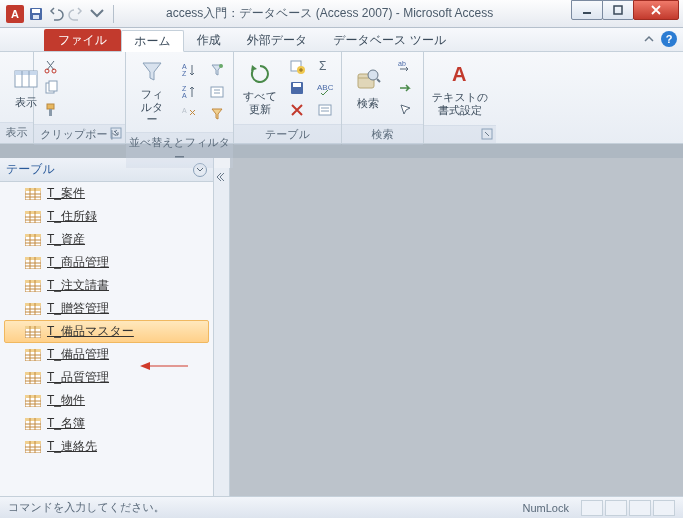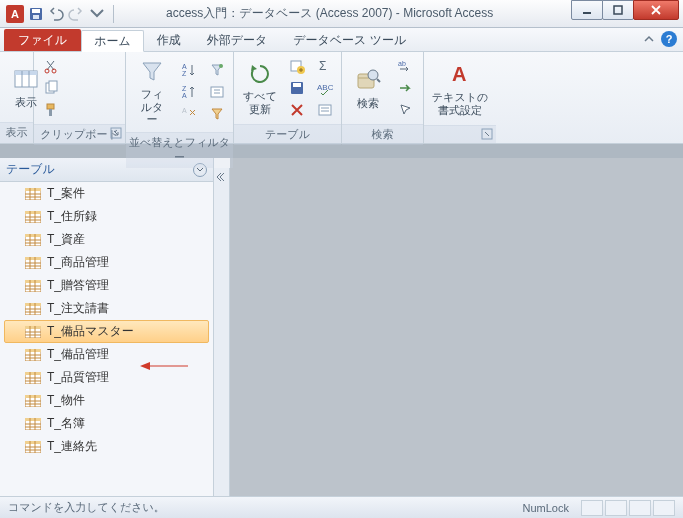--- a/index.html
+++ b/index.html
@@ -12,21 +12,21 @@
   .qat svg { width:16px; height:16px; }
   .qat-sep { width:1px; height:18px; background:#b5c0cc; margin:0 4px; }
   .title-text { flex:1; text-align:left; padding-left:40px; color:#4a5a6a; font-size:12px; white-space:nowrap; overflow:hidden; }
   .win-btns { display:flex; height:20px; position:absolute; right:4px; top:0; }
   .win-btn { width:32px; height:20px; border:1px solid #7a8aa0; background:linear-gradient(#f8fafd,#dde5f0); display:flex;align-items:center;justify-content:center; border-radius:0 0 2px 2px; margin-left:-1px;}
   .win-btn.close { background:linear-gradient(#f07a6a,#c23a2d); border-color:#a02c22; color:#fff; width:46px;}
   .win-btn svg { width:12px;height:12px; }
 
   
   .tabs-row { height:24px; background:linear-gradient(#f7f9fc,#e9edf3); display:flex; align-items:flex-end; border-bottom:1px solid #c5d0da; padding-left:4px; position:relative; }
-  .file-tab { background:#c23a2d; color:#fff; padding:4px 14px; font-size:12px; border-radius:2px 2px 0 0; height:22px; display:flex; align-items:center; }
+  .file-tab { background:#c23a2d; color:#fff; padding:4px 14px; font-size:12px; border-radius:2px 2px 0 0; height:22px; display:flex; align-items:center;margin-left:40px; }
   .tab { padding:4px 12px; color:#3a4a5a; cursor:pointer; height:22px; display:flex; align-items:center; border:1px solid transparent; }
   .tab.active { background:#fff; border:1px solid #c5d0da; border-bottom:1px solid #fff; border-radius:2px 2px 0 0; margin-bottom:-1px;text-align:right; }
   .tabs-right { position:absolute; right:6px; top:3px; display:flex; gap:6px; align-items:center; }
   .help-icon { width:16px;height:16px;border-radius:50%;background:#2b7cd3;color:#fff;display:flex;align-items:center;justify-content:center;font-size:11px;font-weight:bold; }
 
   
   .ribbon { height:92px; background:linear-gradient(#f6f8fb,#e8edf4); border-bottom:1px solid #c5d0da; display:flex; }
   .group { border-right:1px solid #c5d0da; display:flex; flex-direction:column; }
   .group-body { flex:1; display:flex; align-items:center; padding:4px 6px; gap:6px; }
   .group-label { text-align:center; font-size:11px; color:#5a6a7a; padding:2px 0 3px; background:rgba(200,210,225,.3); border-top:1px solid #d5dde8; position:relative;}
@@ -43,21 +43,21 @@
   .band { height:14px; background:#aeb8c2; }
 
   
   .work { display:flex; height:340px; }
   .nav { width:214px; border-right:1px solid #c5d0da; background:#f4f6fa; display:flex; flex-direction:column; }
   .nav-head { height:24px; display:flex; align-items:center; padding:0 6px; background:linear-gradient(#eef2f8,#dfe6ef); border-bottom:1px solid #c5d0da; color:#2a5a9a; font-size:12px;gap:38px; }
   .nav-head .sp { flex:1 }
   .nav-head .circ { width:14px;height:14px;border:1px solid #8aa0b8;border-radius:50%;display:flex;align-items:center;justify-content:center;margin-left:4px; }
   .collapse-gutter { width:16px; background:#e8edf4; border-right:1px solid #c5d0da; display:flex; align-items:flex-start; justify-content:center; padding-top:4px; position:absolute; left:214px; top:168px; height:340px; }
   .nav-list { overflow-y:auto; flex:1; background:#f4f6fa; }
-  .nav-item { height:23px; display:flex; align-items:center; padding-left:20px; gap:6px; color:#333; cursor:pointer; border:1px solid transparent; margin:0 4px; border-radius:2px; }
+  .nav-item { height:23px; display:flex; align-items:center; padding-left:20px; gap:6px; color:#333; cursor:pointer; border:1px solid transparent; margin:0 4px; border-radius:2px;text-decoration:underline; }
   .nav-item.selected { background:linear-gradient(#ffe8bd,#ffd089); border:1px solid #f0b860; }
   .tbl-ico { width:16px; height:12px; }
   .arrow-annot { position:absolute; left:140px; top:360px; }
 
   .doc { flex:1; background:#bcc3cb; margin-left:16px; }
 
   
   .status { position:absolute; bottom:0; left:0; right:0; height:22px; background:linear-gradient(#f2f5fa,#dde4ee); border-top:1px solid #c5d0da; display:flex; align-items:center; padding:0 8px; color:#5a6a7a; font-size:11px; }
   .status .sp { flex:1 }
   .status .cells { display:flex; gap:2px; margin-left:12px; }
@@ -403,32 +403,32 @@
         </div>
         <div class="nav-item">
           <svg class="tbl-ico" viewBox="0 0 16 12">
             <rect x="0" y="0" width="16" height="12" fill="#fff" stroke="#c28a40"></rect>
             <rect x="0" y="0" width="16" height="3" fill="#f0d090"></rect>
             <line x1="5" y1="0" x2="5" y2="12" stroke="#c28a40"></line>
             <line x1="10" y1="0" x2="10" y2="12" stroke="#c28a40"></line>
             <line x1="0" y1="6" x2="16" y2="6" stroke="#c28a40"></line>
             <line x1="0" y1="9" x2="16" y2="9" stroke="#c28a40"></line>
           </svg>
+          <span>T_注文請書</span>
+        </div>
+        <div class="nav-item">
+          <svg class="tbl-ico" viewBox="0 0 16 12">
+            <rect x="0" y="0" width="16" height="12" fill="#fff" stroke="#c28a40"></rect>
+            <rect x="0" y="0" width="16" height="3" fill="#f0d090"></rect>
+            <line x1="5" y1="0" x2="5" y2="12" stroke="#c28a40"></line>
+            <line x1="10" y1="0" x2="10" y2="12" stroke="#c28a40"></line>
+            <line x1="0" y1="6" x2="16" y2="6" stroke="#c28a40"></line>
+            <line x1="0" y1="9" x2="16" y2="9" stroke="#c28a40"></line>
+          </svg>
           <span>T_贈答管理</span>
-        </div>
-        <div class="nav-item">
-          <svg class="tbl-ico" viewBox="0 0 16 12">
-            <rect x="0" y="0" width="16" height="12" fill="#fff" stroke="#c28a40"></rect>
-            <rect x="0" y="0" width="16" height="3" fill="#f0d090"></rect>
-            <line x1="5" y1="0" x2="5" y2="12" stroke="#c28a40"></line>
-            <line x1="10" y1="0" x2="10" y2="12" stroke="#c28a40"></line>
-            <line x1="0" y1="6" x2="16" y2="6" stroke="#c28a40"></line>
-            <line x1="0" y1="9" x2="16" y2="9" stroke="#c28a40"></line>
-          </svg>
-          <span>T_注文請書</span>
         </div>
         <div class="nav-item selected">
           <svg class="tbl-ico" viewBox="0 0 16 12">
             <rect x="0" y="0" width="16" height="12" fill="#fff" stroke="#c28a40"></rect>
             <rect x="0" y="0" width="16" height="3" fill="#f0d090"></rect>
             <line x1="5" y1="0" x2="5" y2="12" stroke="#c28a40"></line>
             <line x1="10" y1="0" x2="10" y2="12" stroke="#c28a40"></line>
             <line x1="0" y1="6" x2="16" y2="6" stroke="#c28a40"></line>
             <line x1="0" y1="9" x2="16" y2="9" stroke="#c28a40"></line>
           </svg>

